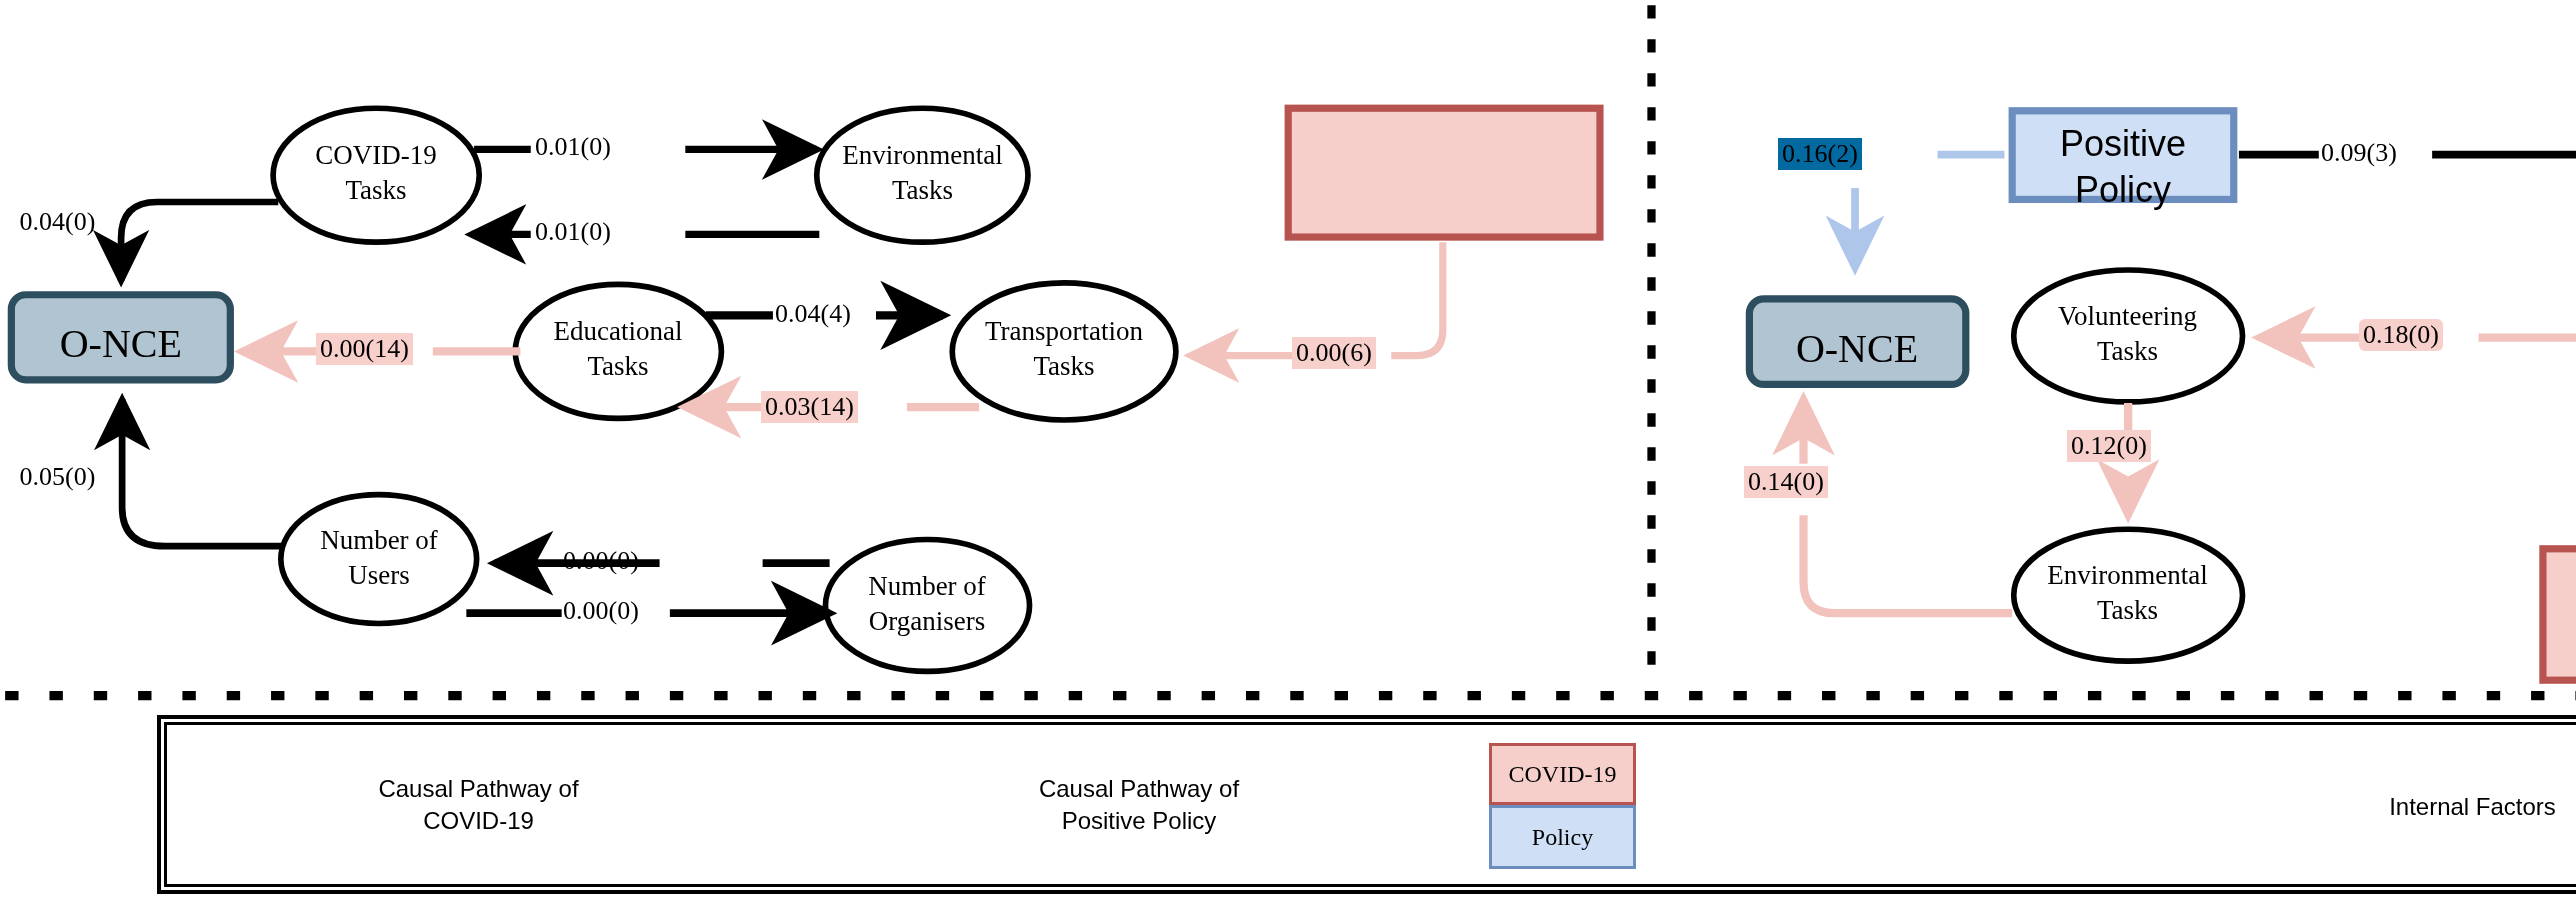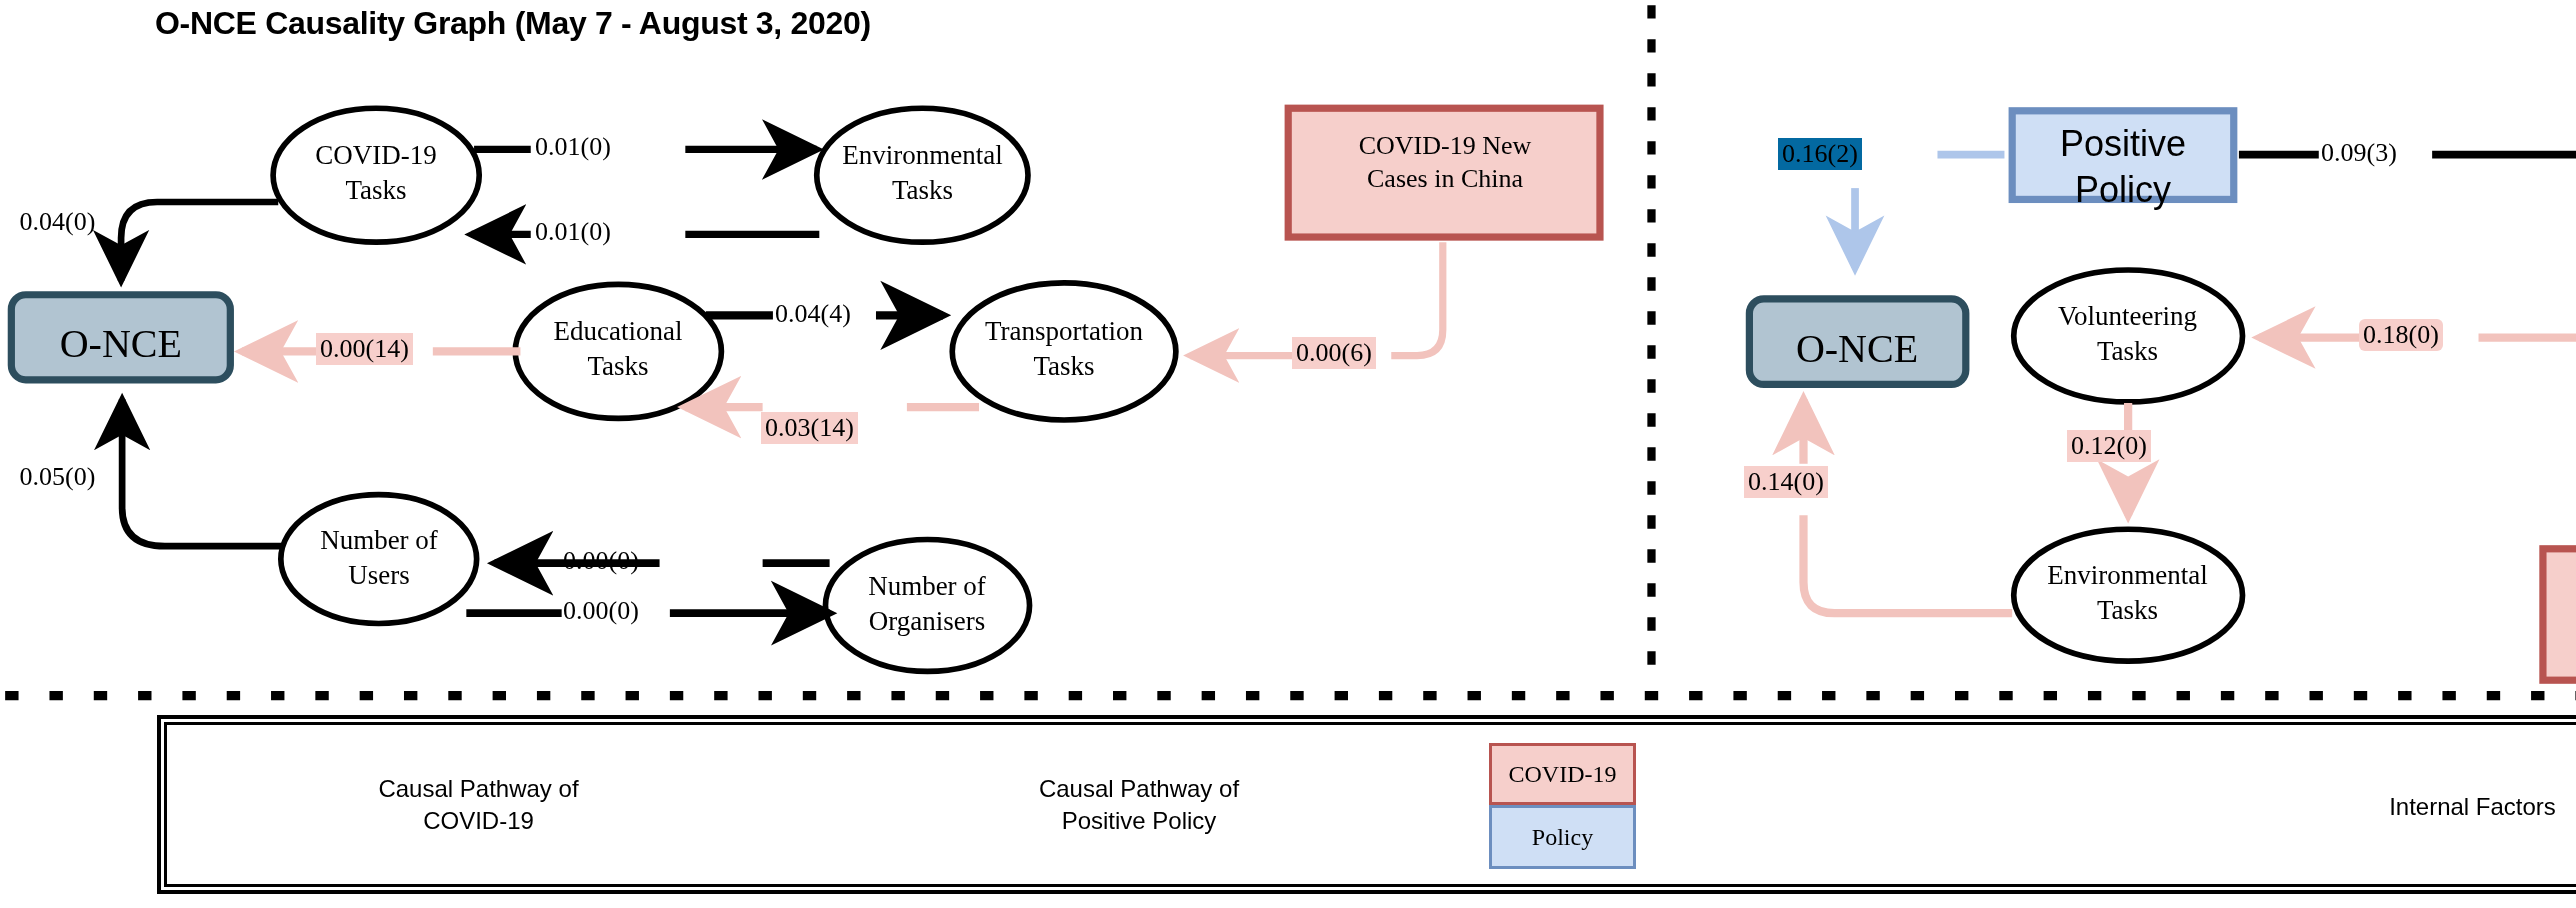--- a/index.html
+++ b/index.html
@@ -123,44 +123,41 @@
 
     <path d="M5250,1055 L5250,1010" stroke="#f2c3bd" stroke-width="15" fill="none"></path>
     <path d="M5250,910 L5250,800" stroke="#f2c3bd" stroke-width="15" fill="none" marker-end="url(#ahP)"></path>
 
     <ellipse cx="4205" cy="1563" rx="128" ry="88" fill="#fff" stroke="#000" stroke-width="11"></ellipse>
 
     <path d="M320,1563 L600,1563" stroke="#f2c3bd" stroke-width="26" fill="none" marker-end="url(#ahP)"></path>
     <path d="M1630,1563 L1800,1563" stroke="#aec6ea" stroke-width="26" fill="none" marker-end="url(#ahBl)"></path>
   </svg>
 
-  <div class="title" style="left:155px;top:5.2px;">O-NCE Causality Graph  (May 7 - August 3, 2020)</div>
 
   <div class="nodelabel ellipse-label" style="left:273px;top:138px;width:206px;">COVID-19
 Tasks</div>
   <div class="nodelabel ellipse-label" style="left:809px;top:138px;width:227px;">Environmental
 Tasks</div>
   <div class="nodelabel once-label" style="left:11.3px;top:318px;width:219px;">O-NCE</div>
   <div class="nodelabel ellipse-label" style="left:515px;top:314px;width:206px;">Educational
 Tasks</div>
   <div class="nodelabel ellipse-label" style="left:948px;top:314px;width:232px;">Transportation
 Tasks</div>
   <div class="nodelabel ellipse-label" style="left:281px;top:523px;width:196px;">Number of
 Users</div>
   <div class="nodelabel ellipse-label" style="left:824px;top:569px;width:206px;">Number of
 Organisers</div>
-  <div class="nodelabel ext-label" style="left:1293px;top:129px;width:304px;">COVID-19 New
-Cases in China</div>
 
   <div class="wlabel w-plain" style="left:531px;top:131px;">0.01(0)</div>
   <div class="wlabel w-plain" style="left:531px;top:216px;">0.01(0)</div>
   <div class="wlabel w-plain" style="left:15.5px;top:206px;">0.04(0)</div>
   <div class="wlabel w-pink" style="left:316px;top:333px;">0.00(14)</div>
   <div class="wlabel w-plain" style="left:771px;top:298px;">0.04(4)</div>
-  <div class="wlabel w-pink" style="left:761px;top:412px;">0.03(14)</div>
+  <div class="wlabel w-pink" style="left:761px;top:391px;">0.03(14)</div>
   <div class="wlabel w-pink" style="left:1292px;top:337px;">0.00(6)</div>
   <div class="wlabel w-plain" style="left:15.5px;top:461px;">0.05(0)</div>
   <div class="wlabel w-plain" style="left:559px;top:545px;">0.00(0)</div>
   <div class="wlabel w-plain" style="left:559px;top:595px;">0.00(0)</div>
 
   <div class="nodelabel policy-label" style="left:2012px;top:121px;width:222px;">Positive
 Policy</div>
   <div class="nodelabel once-label" style="left:1749px;top:323px;width:216px;">O-NCE</div>
   <div class="nodelabel ellipse-label" style="left:2013px;top:299px;width:229px;">Volunteering
 Tasks</div>

